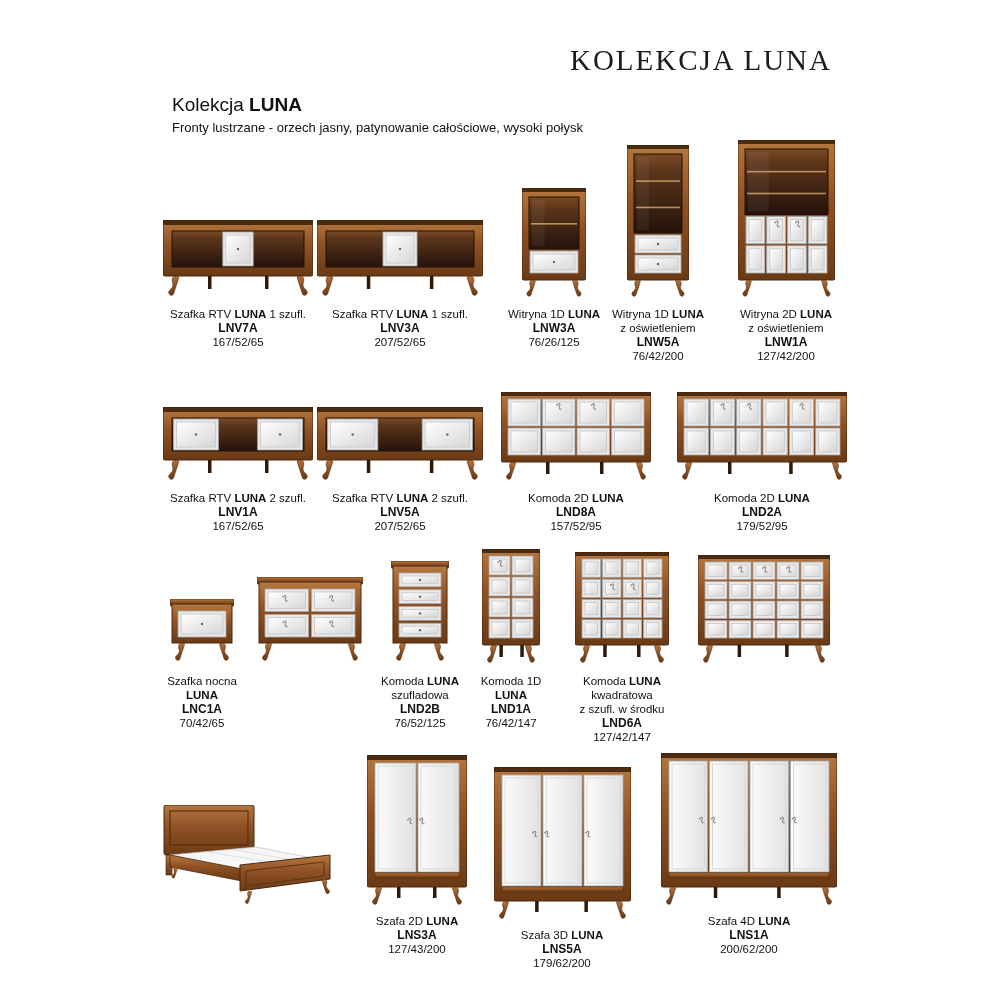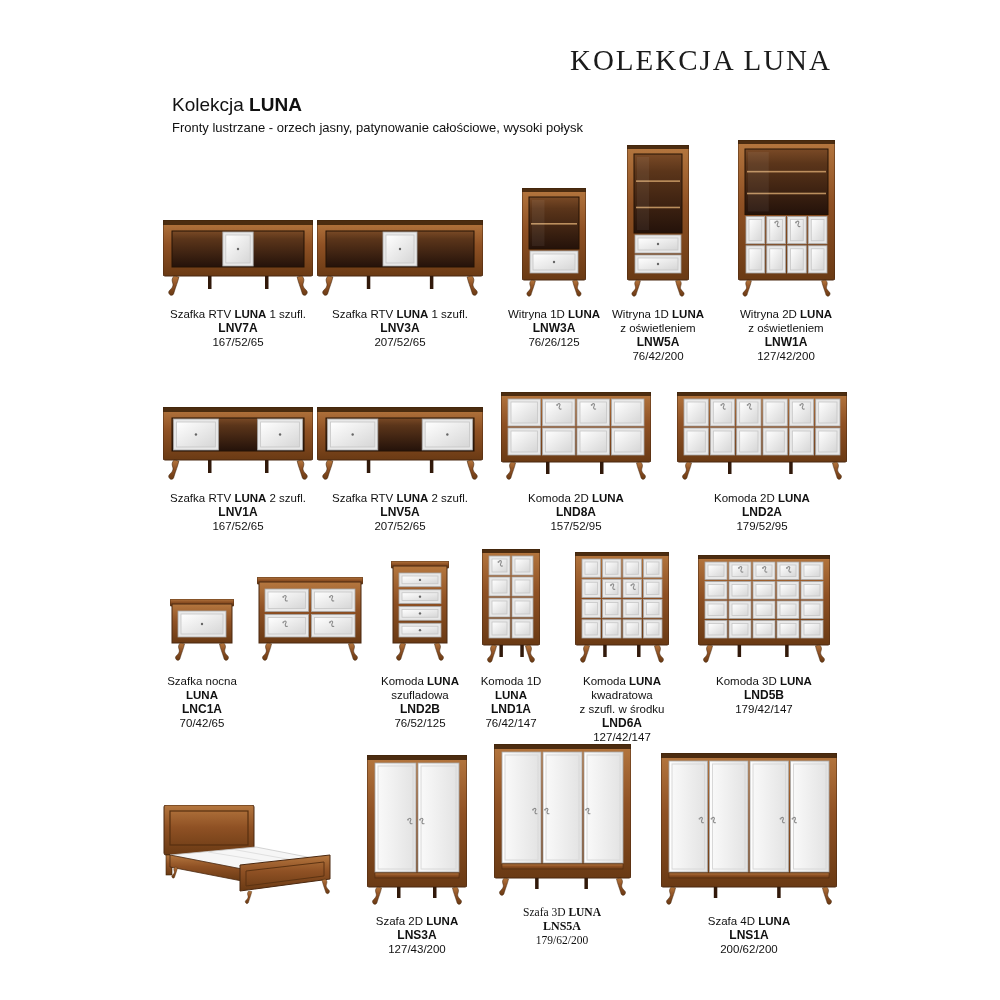--- a/index.html
+++ b/index.html
@@ -810,25 +810,20 @@
           <path d="M64.9,13c1.8,-2.6 3.8,-1 2.4,1.2c-1.2,1.9 0.2,3.2 1.6,2.8" stroke="#8a8a8a" stroke-width="1.1" fill="none" stroke-linecap="round"></path>
           <circle cx="64.9" cy="13" r="0.9" fill="#9a9a9a"></circle>
           <path d="M88.9,13c1.8,-2.6 3.8,-1 2.4,1.2c-1.2,1.9 0.2,3.2 1.6,2.8" stroke="#8a8a8a" stroke-width="1.1" fill="none" stroke-linecap="round"></path>
           <circle cx="88.9" cy="13" r="0.9" fill="#9a9a9a"></circle>
           <path d="M-2,0 C-7,5 -1,8 -4,12 C-6,15 -9,16 -7,19 C-5.5,21.5 -2.5,20.5 -2,17 C-0.5,12 2,6 3,1 Z" transform="translate(12,90) scale(0.85,0.85)" fill="url(#wood15)" stroke="#3f2208" stroke-width="0.6"></path>
           <path d="M-2,0 C-7,5 -1,8 -4,12 C-6,15 -9,16 -7,19 C-5.5,21.5 -2.5,20.5 -2,17 C-0.5,12 2,6 3,1 Z" transform="translate(120,90) scale(-0.85,0.85)" fill="url(#wood15)" stroke="#3f2208" stroke-width="0.6"></path>
           <rect x="39.6" y="90" width="3.5" height="12" fill="#31190a"></rect>
           <rect x="87.12" y="90" width="3.5" height="12" fill="#31190a"></rect>
         </svg>
       </div>
-      <div class="plabel">
-        <div>Komoda 3D <b>LUNA</b></div>
-        <div class="code">LND5B</div>
-        <div>179/42/147</div>
-      </div>
     </div>
     <div class="cell" style="left: 169.5px; top: 750px; width: 155px;">
       <div class="fig" style="height: 155px;">
         <svg width="178" height="100" viewBox="0 0 178 100">
           <defs>
             <linearGradient id="wood16" x1="0" y1="0" x2="0" y2="1">
               <stop offset="0" stop-color="#b5773f"></stop>
               <stop offset="0.45" stop-color="#8f5124"></stop>
               <stop offset="1" stop-color="#6a3a14"></stop>
             </linearGradient>
@@ -901,21 +896,21 @@
           <rect x="30" y="132" width="3.5" height="11" fill="#31190a"></rect>
           <rect x="66" y="132" width="3.5" height="11" fill="#31190a"></rect>
         </svg>
       </div>
       <div class="plabel">
         <div>Szafa 2D <b>LUNA</b></div>
         <div class="code">LNS3A</div>
         <div>127/43/200</div>
       </div>
     </div>
-    <div class="cell" style="left: 487px; top: 741px; width: 150px; font-family: Liberation Serif, serif;">
+    <div class="cell" style="left: 487px; top: 764px; width: 150px;">
       <div class="fig" style="height: 155px;">
         <svg width="137" height="152" viewBox="0 0 137 152">
           <defs>
             <linearGradient id="wood18" x1="0" y1="0" x2="0" y2="1">
               <stop offset="0" stop-color="#b5773f"></stop>
               <stop offset="0.45" stop-color="#8f5124"></stop>
               <stop offset="1" stop-color="#6a3a14"></stop>
             </linearGradient>
             <linearGradient id="mir18" x1="0" y1="0" x2="1" y2="1">
               <stop offset="0" stop-color="#ffffff"></stop>

